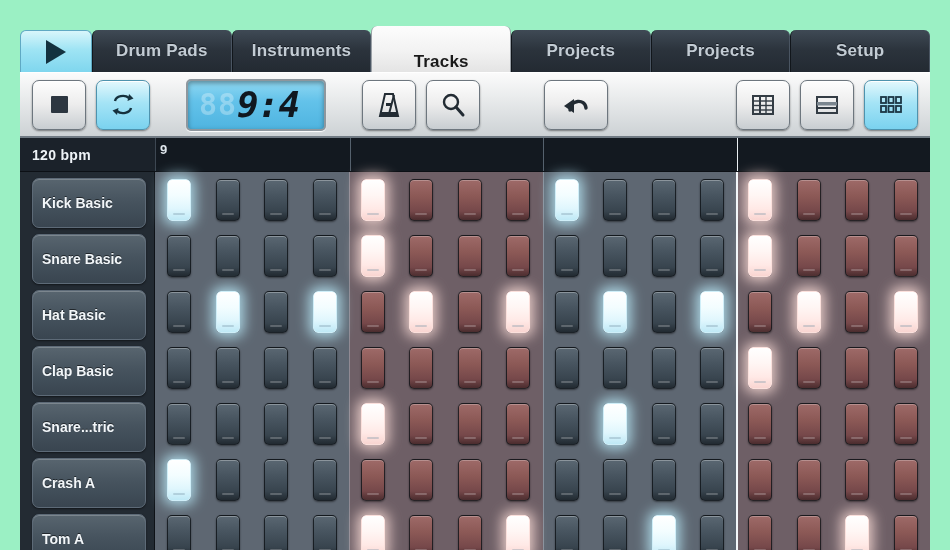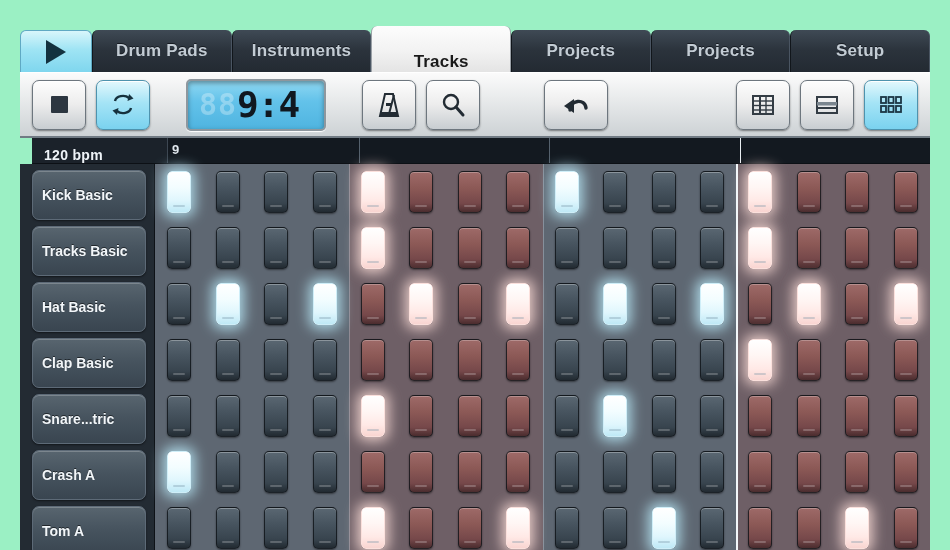--- a/index.html
+++ b/index.html
@@ -105,31 +105,30 @@
     background: linear-gradient(180deg, #8fd8f2 0%, #63c2ea 42%, #4fb4e0 100%);
     box-shadow: inset 0 2px 5px rgba(0,0,0,.38), 0 1px 1px #fff;
     display: flex; align-items: center; justify-content: center;
     font-family: "DejaVu Sans Mono", monospace;
     font-weight: bold;
     font-size: 30px;
     letter-spacing: 1px;
     padding-right: 14px;
   }
   .lcd .dim { color: rgba(255,255,255,.30); }
-  .lcd .lit { color: #101820; font-size: 36px; letter-spacing: -1px; }
+  .lcd .lit { color: #101820; font-size: 36px; letter-spacing: -1px; font-style: italic; }
   .spacer { flex: 1 1 auto; }
 
   
   .ruler {
-    height: 26px;
+    height: 34px;
     background: #1b222a;
     display: flex;
-    align-items: flex-end;
+    align-items: center;
     border-bottom: 1px solid #0c1015;
-    margin-left: 12px;
   }
   .bpm {
     width: 135px;
     flex: 0 0 135px;
     color: #eef3f7;
     font-size: 14px;
     font-weight: bold;
     padding-left: 12px;
     letter-spacing: .3px;
   }
@@ -385,21 +384,21 @@
         <div class="ruler-tick strong" style="left: 75%;"></div>
       </div>
   </div>
 
   <div class="body">
     <div class="tracks" id="track-list">
         <div class="track-btn">
           <span>Kick Basic</span>
         </div>
         <div class="track-btn">
-          <span>Tracks Basic</span>
+          <span>Snare Basic</span>
         </div>
         <div class="track-btn">
           <span>Hat Basic</span>
         </div>
         <div class="track-btn">
           <span>Clap Basic</span>
         </div>
         <div class="track-btn">
           <span>Snare...tric</span>
         </div>

